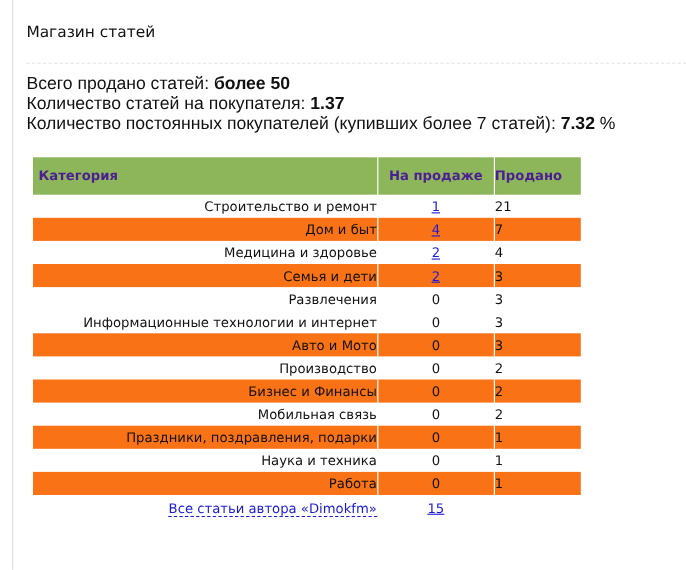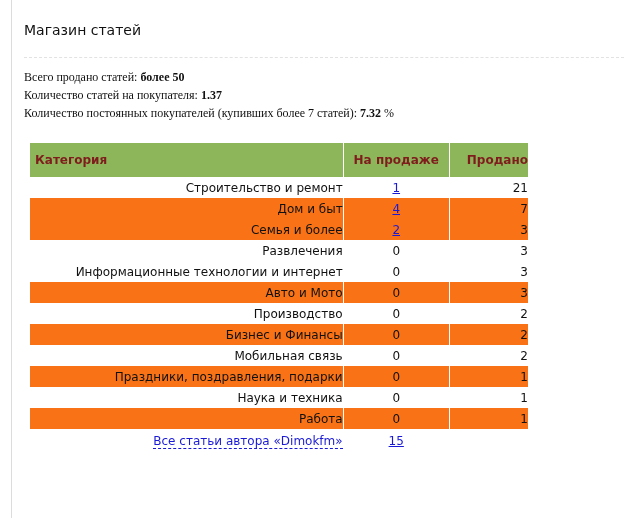--- a/index.html
+++ b/index.html
@@ -3,34 +3,34 @@
 <meta charset="utf-8">
 <style>
   html, body { margin: 0; padding: 0; background: #fff; }
   body { width: 624px; height: 518px; position: relative; overflow: hidden;
          font-family: "DejaVu Sans", sans-serif; color: #111; }
   .left-rule { position: absolute; left: 11px; top: 0; width: 1px; height: 518px; background: #dcdcdc; }
   .title { position: absolute; left: 24px; top: 22px; font-size: 14px; font-weight: normal;
            font-family: "DejaVu Sans", sans-serif; color: #111; margin: 0; letter-spacing: 0px; }
   .title-rule { position: absolute; left: 24px; right: 0; top: 57px; height: 0;
                 border-top: 1px dashed #e2e2e2; }
-  .stats { position: absolute; left: 24px; top: 68px; font-size: 12px; line-height: 18px;
-           font-family: Liberation Serif, serif; color: #111; }
+  .stats { position: absolute; left: 24px; top: 68px; font-size: 16px; line-height: 18px;
+           font-family: Liberation Sans, sans-serif; color: #111; }
   .stats b { font-weight: bold; }
   table.grid { position: absolute; left: 30px; top: 143px; width: 498px; border-collapse: collapse;
                font-family: "DejaVu Sans", sans-serif; font-size: 12px; }
-  table.grid th { background: #8db55a; color: #7f1d1d; font-weight: bold; height: 34px; padding: 0;
+  table.grid th { background: #8db55a; color: #4c1d95; font-weight: bold; height: 34px; padding: 0;
                   border-left: 1px solid #fff; font-size: 12px; }
   table.grid th:first-child { border-left: none; text-align: left; padding-left: 5px; }
   table.grid td { height: 21px; padding: 0; border-left: 1px solid #fff; color: #111; }
   table.grid td:first-child { border-left: none; padding-left: 5px; text-align: right; }
   table.grid tr.alt td { background: #f97316; }
   .c1 { width: 307px; }
   .c2 { width: 105px; text-align: center; }
-  .c3 { width: 78px; text-align: right; }
+  .c3 { width: 78px; text-align: left; }
   a.num { color: #1a1ad6; text-decoration: underline; }
   a.author { color: #1a1ad6; text-decoration: none; border-bottom: 1px dashed #1a1ad6; }
   tr.footer td { background: #fff; height: 24px; }
 </style>
 </head>
 <body>
 
 <div class="left-rule"></div>
 <h1 class="title">Магазин статей</h1>
 <div class="title-rule"></div>
@@ -53,22 +53,27 @@
       <tr>
         <td class="c1">Строительство и ремонт</td>
         <td class="c2"><a class="num" href="#">1</a></td>
         <td class="c3">21</td>
       </tr>
       <tr class="alt">
         <td class="c1">Дом и быт</td>
         <td class="c2"><a class="num" href="#">4</a></td>
         <td class="c3">7</td>
       </tr>
+      <tr>
+        <td class="c1">Медицина и здоровье</td>
+        <td class="c2"><a class="num" href="#">2</a></td>
+        <td class="c3">4</td>
+      </tr>
       <tr class="alt">
-        <td class="c1">Семья и более</td>
+        <td class="c1">Семья и дети</td>
         <td class="c2"><a class="num" href="#">2</a></td>
         <td class="c3">3</td>
       </tr>
       <tr>
         <td class="c1">Развлечения</td>
         <td class="c2">0</td>
         <td class="c3">3</td>
       </tr>
       <tr>
         <td class="c1">Информационные технологии и интернет</td>

